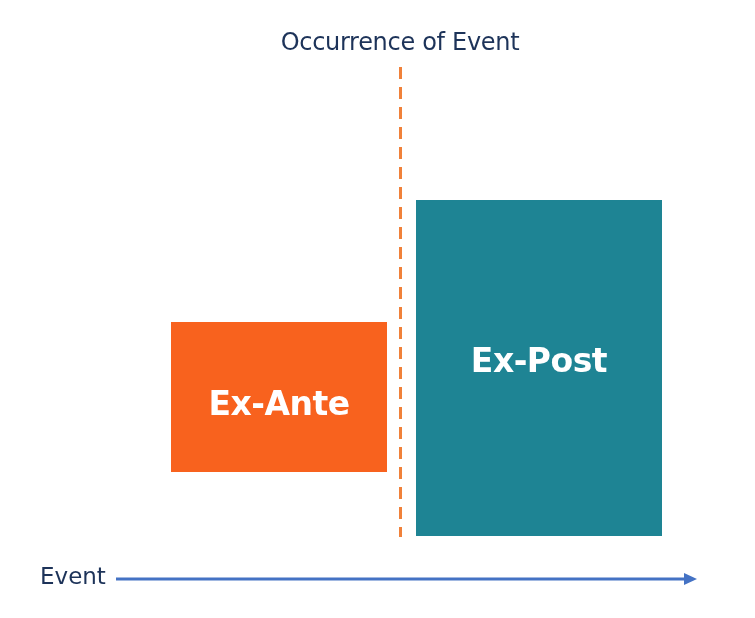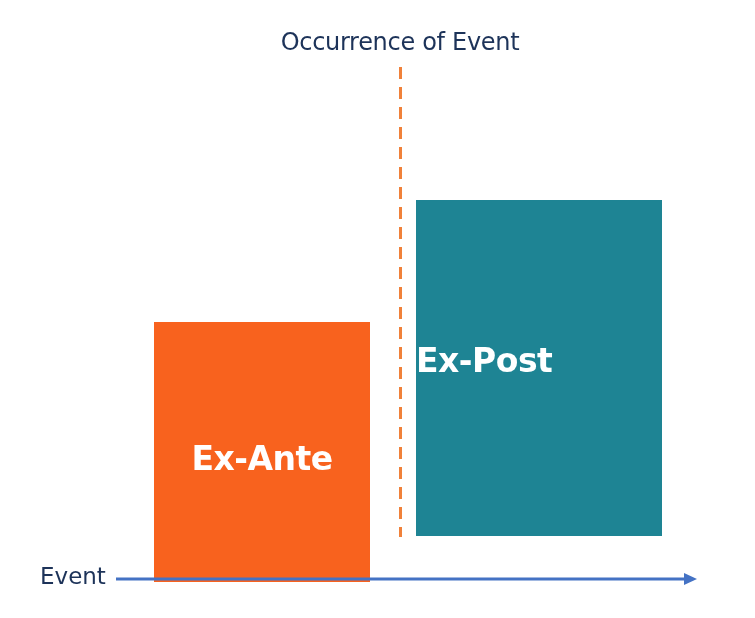--- a/index.html
+++ b/index.html
@@ -1,38 +1,38 @@
 <!DOCTYPE html>
 <html><head>
   <meta charset="utf-8">
   <style>
     html, body { margin:0; padding:0; background:#ffffff; }
     body { width:755px; height:618px; position:relative; overflow:hidden; font-family:"Liberation Sans", sans-serif; }
     .event-label { position:absolute; left:0; width:800px; top:28px; text-align:center; font-size:24px; color:#1d3359; font-family:"DejaVu Sans", sans-serif; font-weight:normal; letter-spacing:-0.3px; }
     .event-line { position:absolute; left:399px; top:67px; width:3px; height:470px;
       background: repeating-linear-gradient(to bottom, #f0813a 0px, #f0813a 12px, transparent 12px, transparent 20px); }
     .box { position:absolute; display:flex; align-items:center; justify-content:center; color:#ffffff; font-weight:bold; font-size:33px; font-family:"DejaVu Sans", sans-serif; letter-spacing:-0.5px; }
-    .box-ante { left:154px; top:322px; width:216px; height:260px; background:#f8621e; }
+    .box-ante { left:171px; top:322px; width:216px; height:150px; background:#f8621e; }
     .box-ante span { position:relative; top:6px; }
     .box-post { left:416px; top:200px; width:246px; height:336px; background:#1e8494; }
     .box-post span { position:relative; top:0px; margin-top:-6px; position:absolute; top:351px; }
     .time-label { position:absolute; left:40px; top:563px; font-size:23px; color:#1d3359; font-family:"DejaVu Sans", sans-serif; }
     .time-arrow { position:absolute; left:116px; top:573px; width:590px; height:12px; }
   </style>
 </head>
 <body>
 
 <div class="event-label">Occurrence of Event</div>
 <div class="event-line"></div>
 
 <div class="box box-ante">
   <span>Ex-Ante</span>
 </div>
 
 <div class="box box-post" style="display:block;">
-  <span style="position:absolute; left:0; right:0; top:147px; text-align:left;">Ex-Post</span>
+  <span style="position:absolute; left:0; right:0; top:147px; text-align:center;">Ex-Post</span>
 </div>
 
 <div class="time-label">Event</div>
 <svg class="time-arrow" viewBox="0 0 590 12">
   <line x1="0" y1="6" x2="570" y2="6" stroke="#4472c4" stroke-width="3"></line>
   <polygon points="568,0 581,6 568,12" fill="#4472c4"></polygon>
 </svg>
 
 </body></html>

